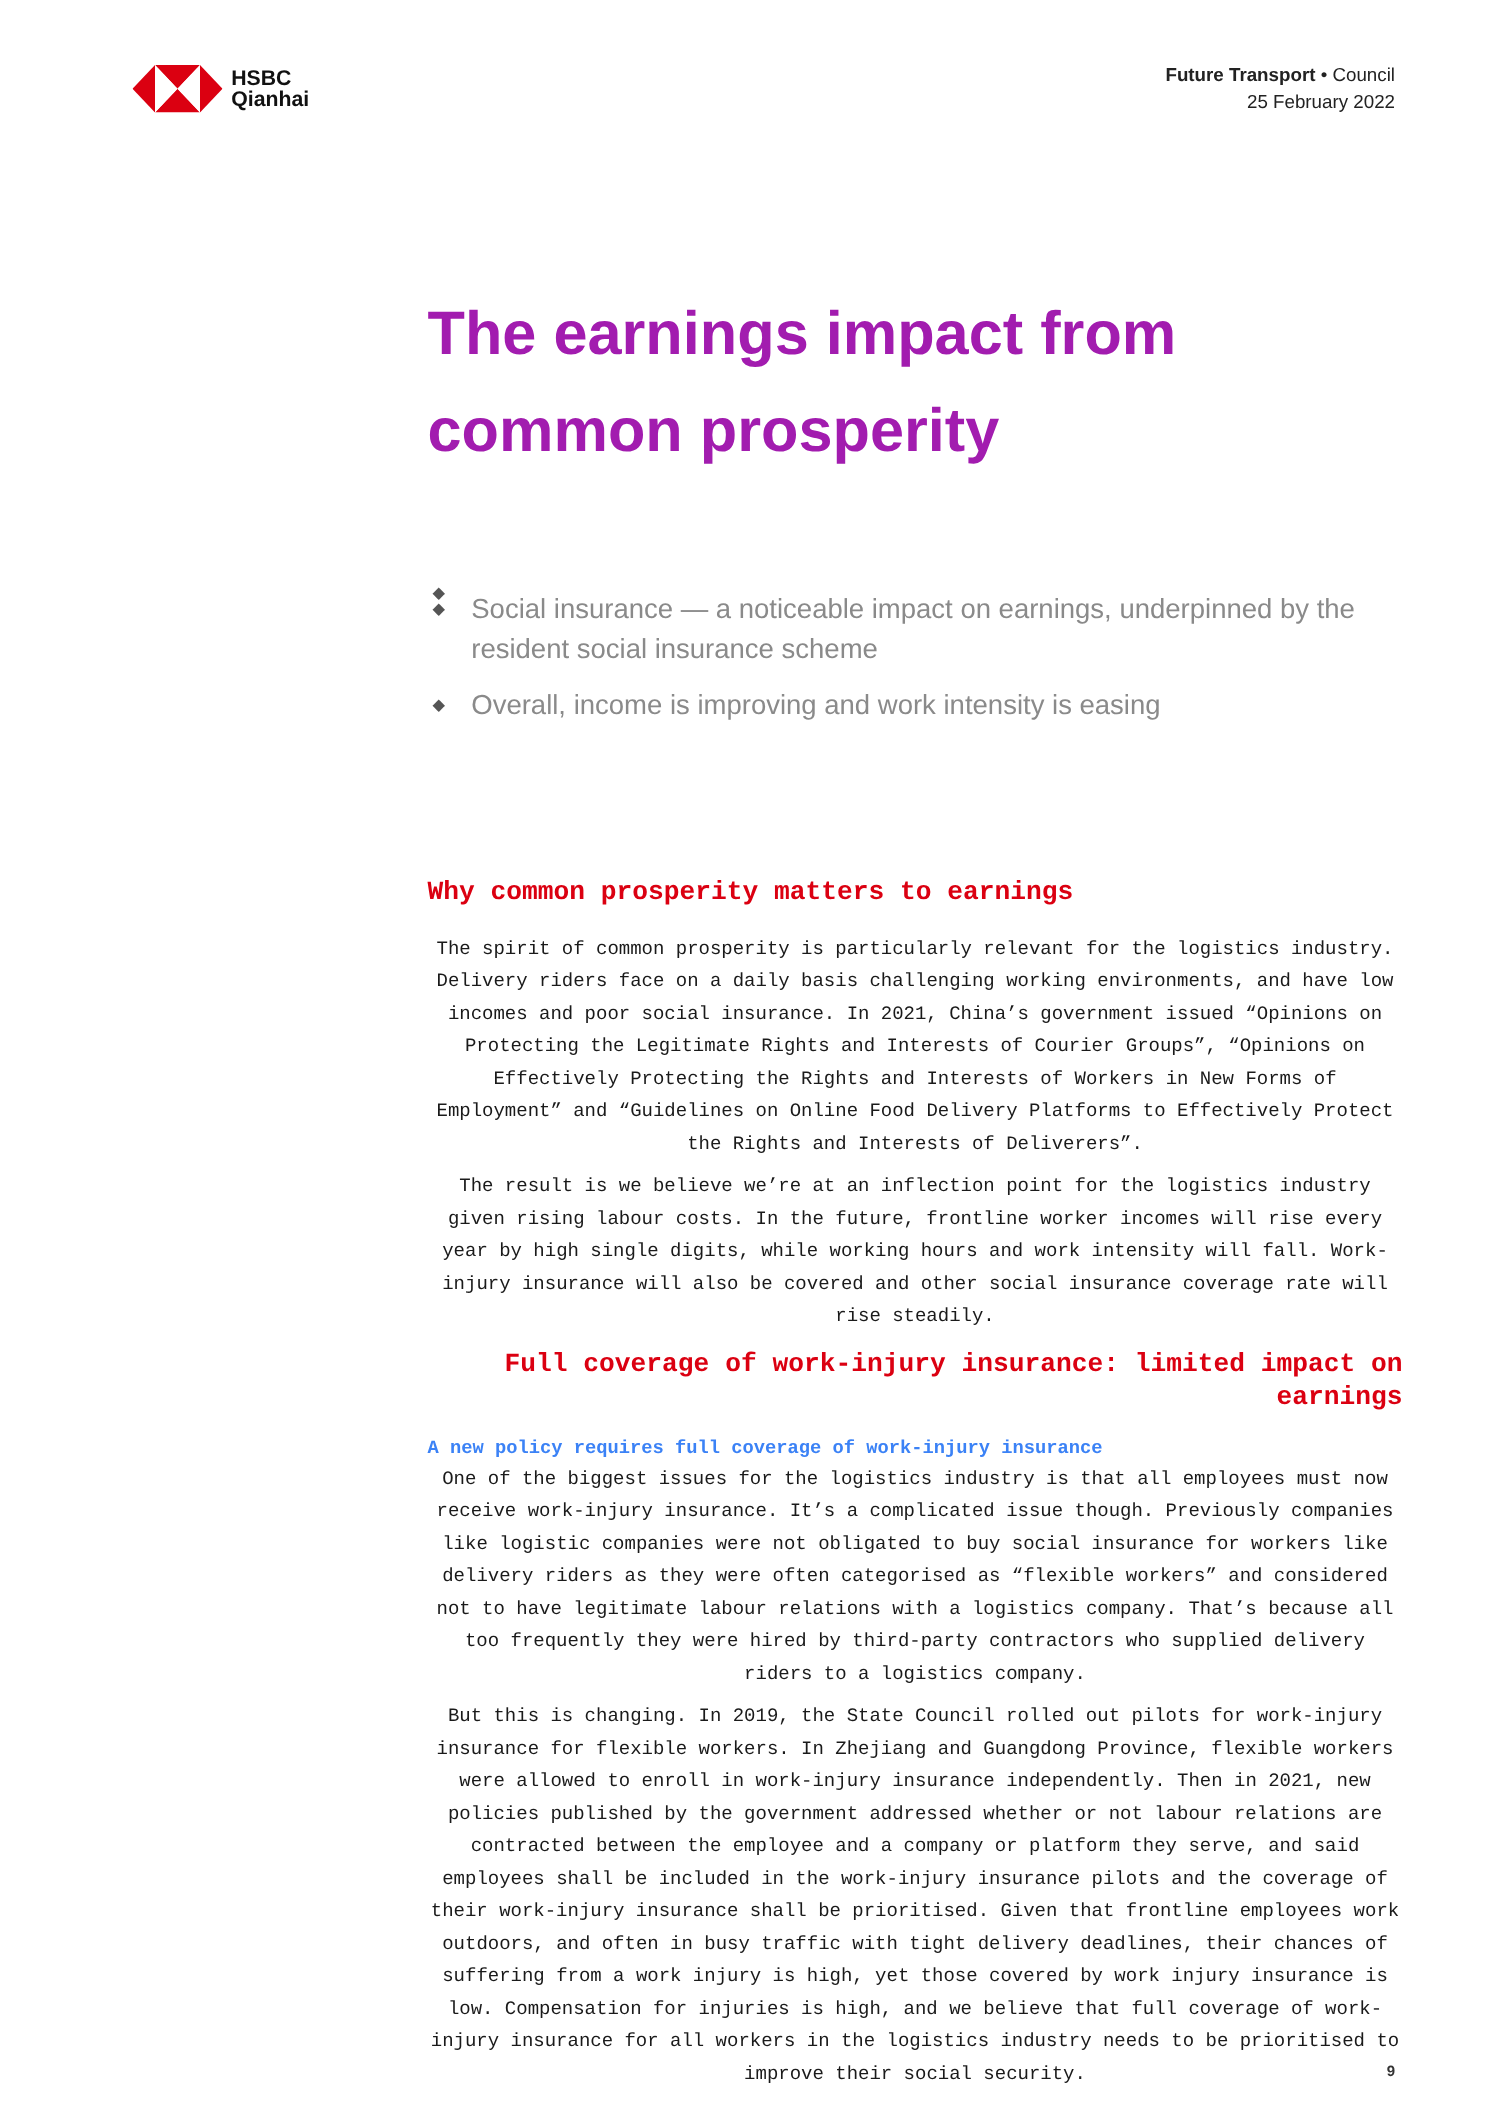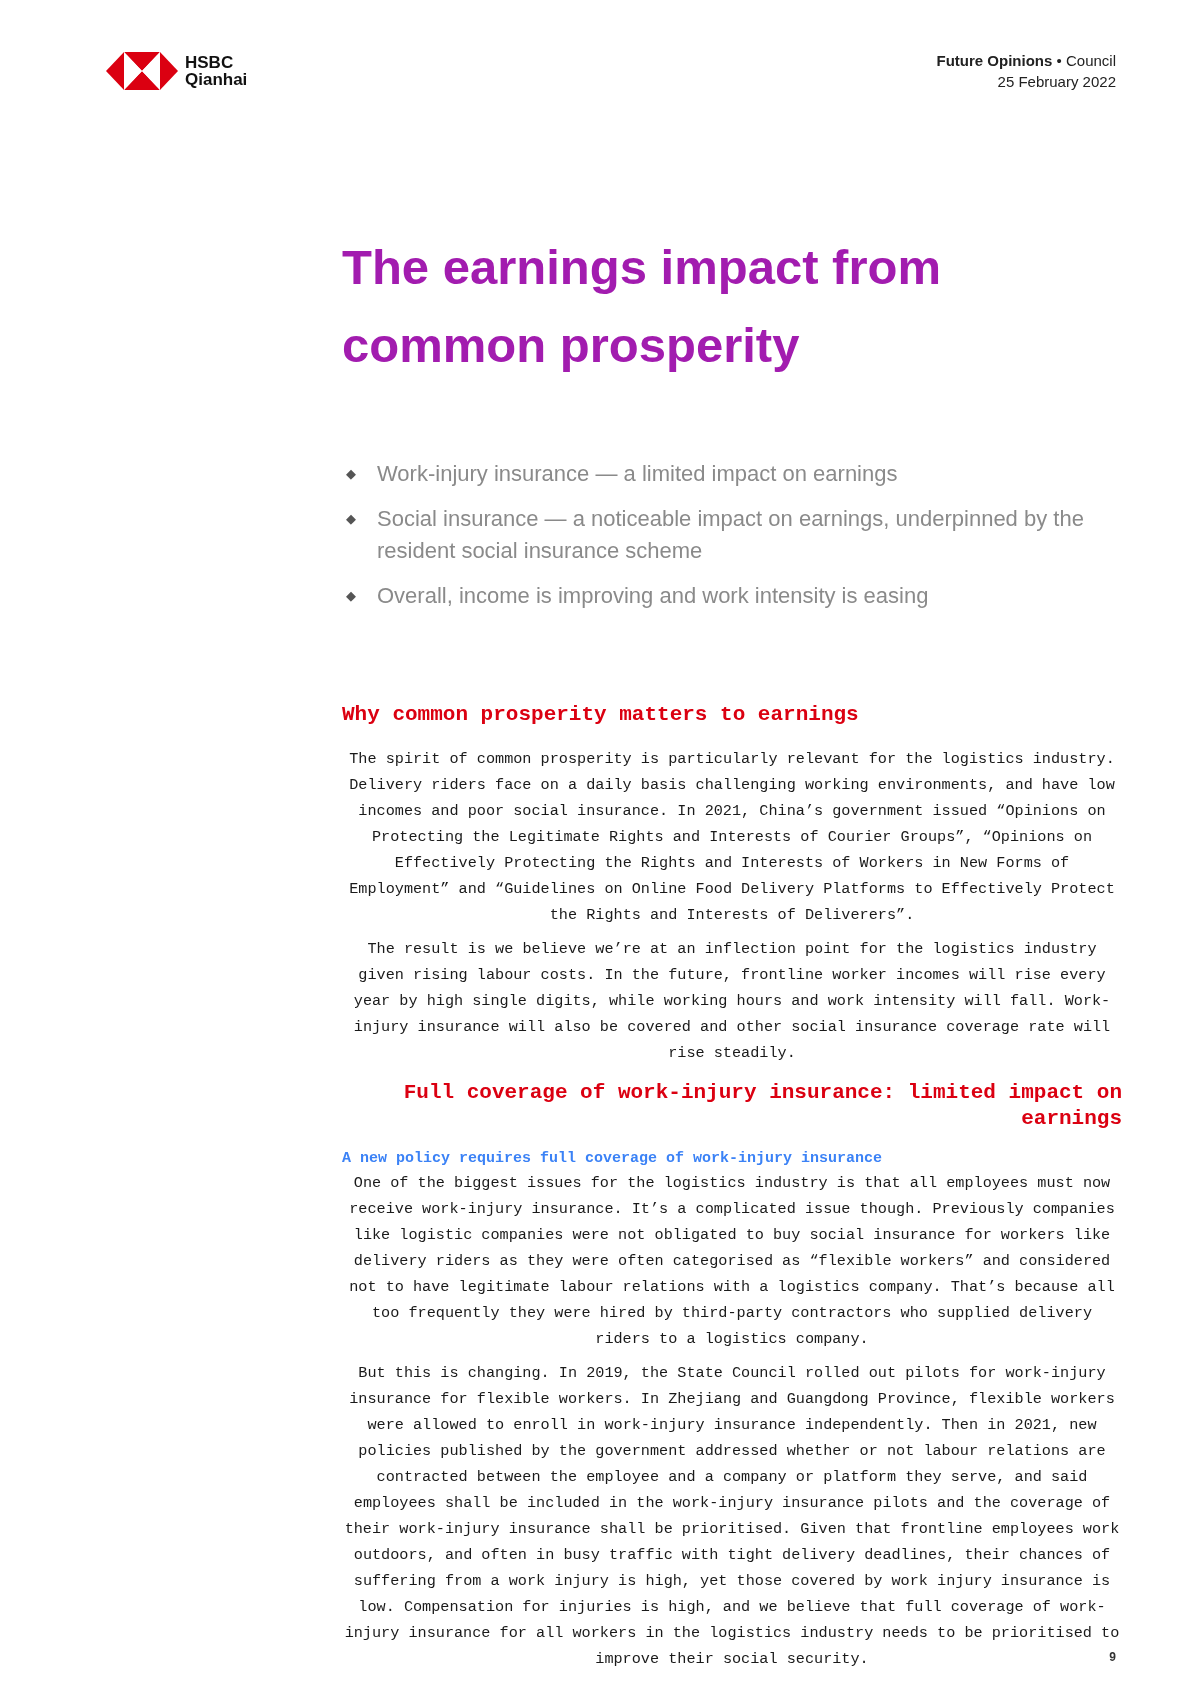--- a/index.html
+++ b/index.html
@@ -33,36 +33,35 @@
     <polygon points="54,0 36,19 54,38" fill="#ffffff"></polygon>
   </svg>
   <div class="logo-text">
     <div>HSBC</div>
     <div>Qianhai</div>
   </div>
 </div>
 
 <div class="header-right">
   <div>
-    <span class="series">Future Opinions</span>
+    <span class="series">Future Transport</span>
     <span>•</span>
     <span>Council</span>
   </div>
   <div>25 February 2022</div>
 </div>
 
 <h1 class="main-title">
   <span>The earnings impact from</span><br>
   <span>common prosperity</span>
 </h1>
 
 <ul class="summary">
   <li>
     <span class="bullet">◆</span>
-    <span>Work-injury insurance — a limited impact on earnings</span>
   </li>
   <li>
     <span class="bullet">◆</span>
     <span>Social insurance — a noticeable impact on earnings, underpinned by the resident social insurance scheme</span>
   </li>
   <li>
     <span class="bullet">◆</span>
     <span>Overall, income is improving and work intensity is easing</span>
   </li>
 </ul>

